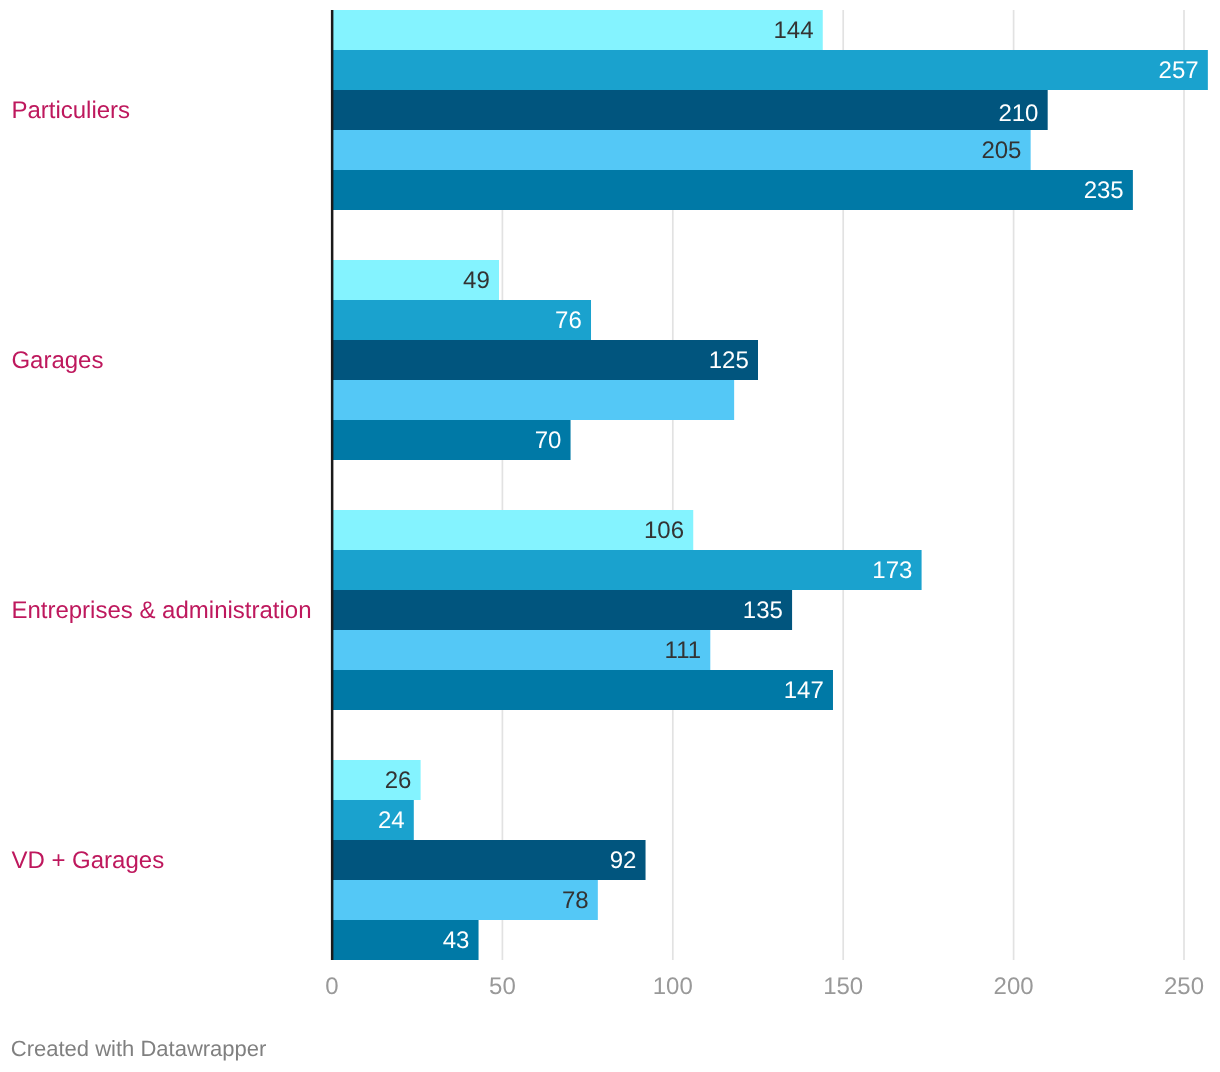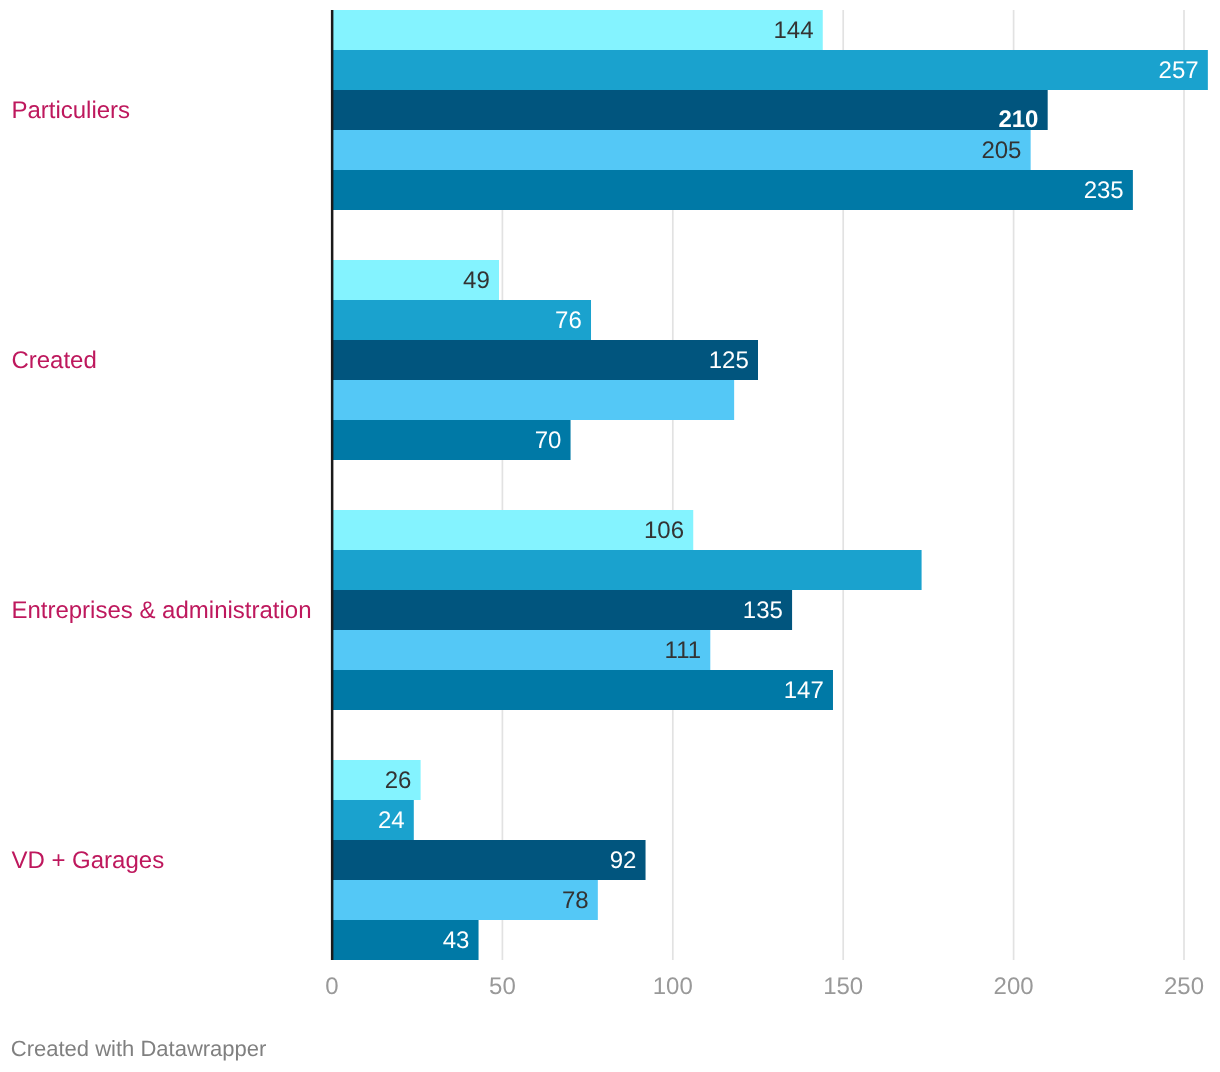--- a/index.html
+++ b/index.html
@@ -120,32 +120,33 @@
       <rect class="bar" x="332" y="800" width="81.792" height="40" fill="#1aa2ce"></rect>
       <rect class="bar" x="332" y="840" width="313.536" height="40" fill="#01557e"></rect>
       <rect class="bar" x="332" y="880" width="265.824" height="40" fill="#54c8f6"></rect>
       <rect class="bar" x="332" y="920" width="146.54399999999998" height="40" fill="#0079a6"></rect>
 
       <rect class="axis-line" x="330.9" y="10" width="2.5" height="950" fill="#1a1a1a"></rect>
     </svg>
 
     <div class="bar-value dark" style="top: 19.2px; width: 813.552px;">144</div>
     <div class="bar-value light" style="top: 59.2px; width: 1198.66px;">257</div>
-    <div class="bar-value light" style="top: 108px; width: 1038.48px; font-weight: bold;">210</div>
+    <div class="bar-value light" style="top: 102px; width: 1038.48px;">210</div>
     <div class="bar-value dark" style="top: 139.2px; width: 1021.44px;">205</div>
     <div class="bar-value light" style="top:179.2px;width:1123.68px">235</div>
     <div class="cat-label" style="top:99.2px">Particuliers</div>
 
     <div class="bar-value dark" style="top:269.2px;width:489.792px">49</div>
     <div class="bar-value light" style="top:309.2px;width:581.808px">76</div>
     <div class="bar-value light" style="top:349.2px;width:748.8px">125</div>
     <div class="bar-value light" style="top: 429.2px; width: 561.36px;">70</div>
-    <div class="cat-label" style="top:349.2px">Created</div>
+    <div class="cat-label" style="top:349.2px">Garages</div>
 
     <div class="bar-value dark" style="top:519.2px;width:684.048px">106</div>
+    <div class="bar-value light" style="top: 559.2px; width: 912.384px;">173</div>
     <div class="bar-value light" style="top: 599.2px; width: 782.88px;">135</div>
     <div class="bar-value dark" style="top:639.2px;width:701.088px">111</div>
     <div class="bar-value light" style="top:679.2px;width:823.776px">147</div>
     <div class="cat-label" style="top:599.2px">Entreprises &amp; administration</div>
 
     <div class="bar-value dark" style="top:769.2px;width:411.408px">26</div>
     <div class="bar-value light" style="top:809.2px;width:404.592px">24</div>
     <div class="bar-value light" style="top:849.2px;width:636.336px">92</div>
     <div class="bar-value dark" style="top:889.2px;width:588.624px">78</div>
     <div class="bar-value light" style="top:929.2px;width:469.344px">43</div>

